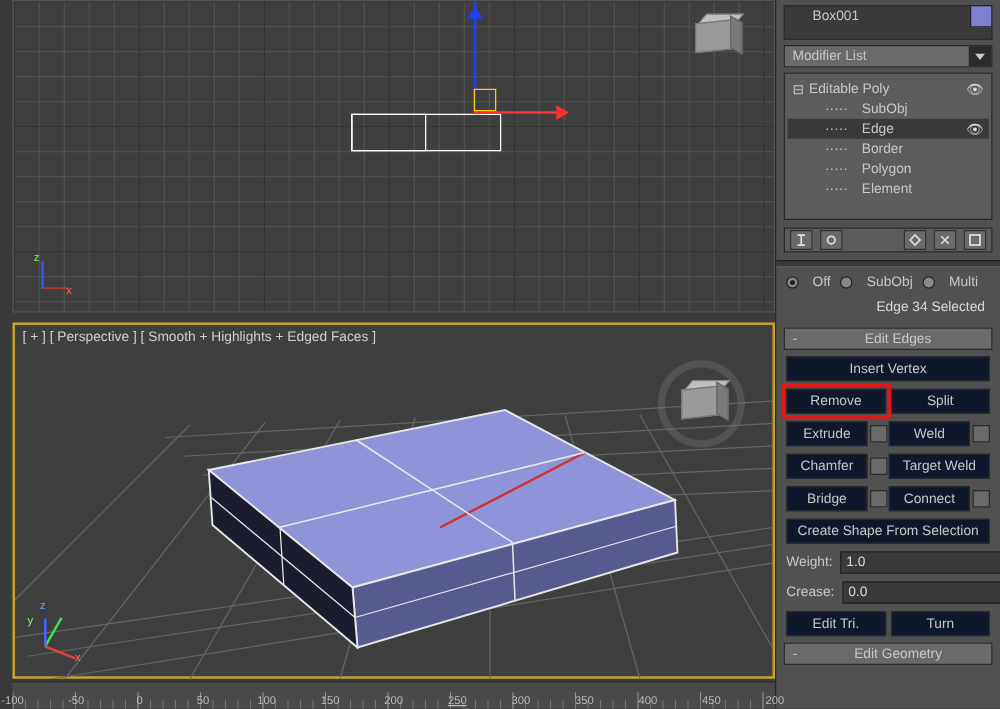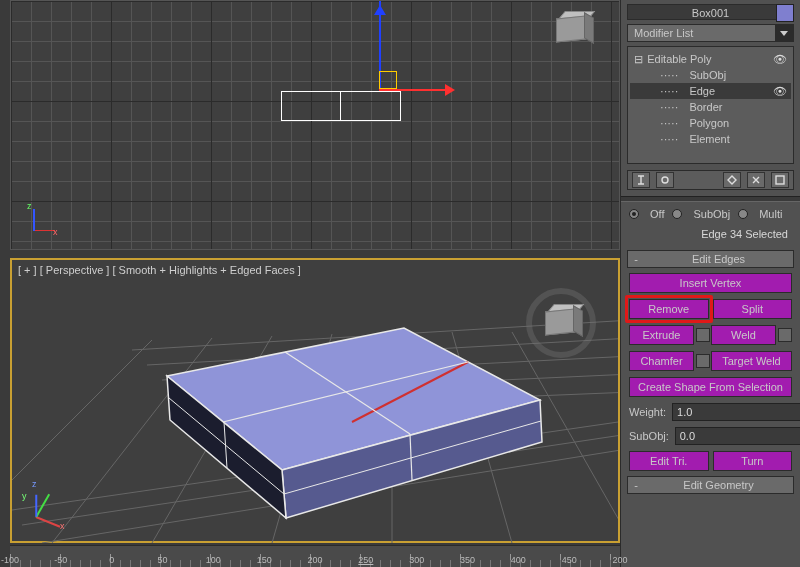--- a/index.html
+++ b/index.html
@@ -71,21 +71,21 @@
     background-image: repeating-linear-gradient(90deg,#777 0 1px, transparent 1px 10px),
                       repeating-linear-gradient(90deg,#999 0 1px, transparent 1px 50px);
     background-position:0 14px, 0 8px;
     background-size:10px 8px, 50px 14px;
     background-repeat:repeat-x;
     border-top:1px solid #2b2b2b;
   }
   #ruler .tick { position:absolute; bottom:2px; font-size:9px; color:#bbb; transform:translateX(-50%); }
 
   
-  .obj-name { margin:4px 6px 2px 6px; height:16px; background:#3a3a3a; border:1px solid #2b2b2b; padding:2px 6px;text-align:center; }
+  .obj-name { margin:4px 6px 2px 6px; height:28px; background:#3a3a3a; border:1px solid #2b2b2b; padding:2px 22px; }
   .color-swatch { position:absolute; right:6px; top:4px; width:18px; height:18px; background:#7f7fcf; border:1px solid #222; }
   .top-row { position:relative; }
 
   .dd { margin:2px 6px; height:18px; background:#6a6a6a; border:1px solid #2b2b2b; display:flex; align-items:center; }
   .dd .lbl { flex:1; padding:0 6px; }
   .dd .caret { width:18px; height:100%; background:#2b2b2b; display:flex;align-items:center;justify-content:center; }
   .dd .caret svg{width:10px;height:10px;fill:#ccc;}
 
   .stack {
     margin:2px 6px; height:118px; background:#5c5c5c; border:1px solid #2b2b2b;
@@ -108,21 +108,21 @@
   .radio.on::after{content:"";position:absolute;inset:2px;border-radius:50%;background:#222;}
 
   .status { text-align:right; padding:4px 12px 8px 0; color:#d8d8d8; }
 
   .rollout-hd { height:18px; background:#6a6a6a; border:1px solid #2b2b2b; margin:2px 6px;
     display:flex; align-items:center; }
   .rollout-hd .pm { width:16px; text-align:center; }
   .rollout-hd .ttl { flex:1; text-align:center; }
 
   .btn, .btn-sm {
-    background:#a21caf; border:1px solid #2b2b2b; height:20px;
+    background:#0f172a; border:1px solid #2b2b2b; height:20px;
     display:flex; align-items:center; justify-content:center; cursor:default;
   }
   .btn-row { display:flex; gap:4px; margin:3px 8px; }
   .btn-row .btn { flex:1; }
   .btn-full { margin:3px 8px; }
   .opt-box { width:14px; height:14px; background:#6a6a6a; border:1px solid #2b2b2b; margin-left:2px; align-self:center;}
   .btn-pair { display:flex; margin:3px 8px; gap:1px; }
   .btn-pair .seg { display:flex; flex:1; }
   .btn-pair .seg .btn { flex:1; }
 
@@ -371,35 +371,49 @@
           </div>
         <div class="opt-box"></div>
       </div>
       <div class="seg">
         <div class="btn">
             <span>Target Weld</span>
           </div>
       </div>
     </div>
 
+    <div class="btn-pair">
+      <div class="seg">
+        <div class="btn">
+            <span>Bridge</span>
+          </div>
+        <div class="opt-box"></div>
+      </div>
+      <div class="seg">
+        <div class="btn">
+            <span>Connect</span>
+          </div>
+        <div class="opt-box"></div>
+      </div>
+    </div>
 
     <div class="btn btn-full">
       <span>Create Shape From Selection</span>
     </div>
 
     <div class="spin-row">
       <span class="lbl">Weight:</span>
       <div class="spin">
         <input value="1.0" style="">
 
       </div>
     </div>
 
     <div class="spin-row">
-      <span class="lbl">SubObj:</span>
+      <span class="lbl">Crease:</span>
       <div class="spin">
         <input value="0.0" style="">
 
       </div>
     </div>
 
     <div class="btn-row">
       <div class="btn">
           <span>Edit Tri.</span>
         </div>

